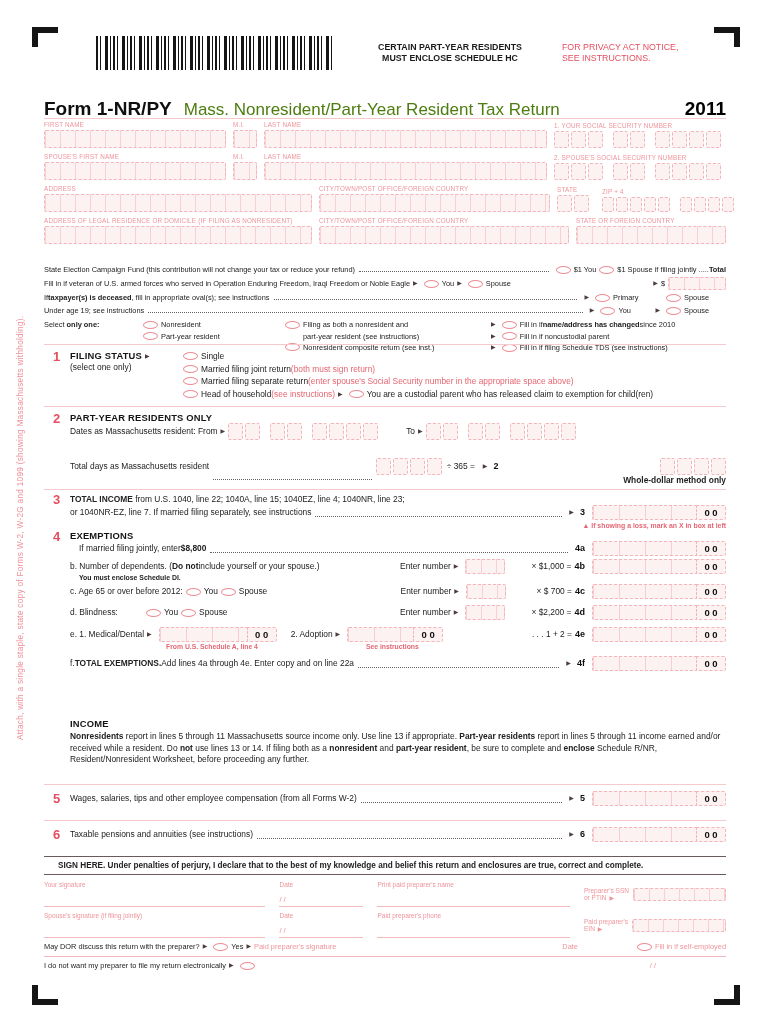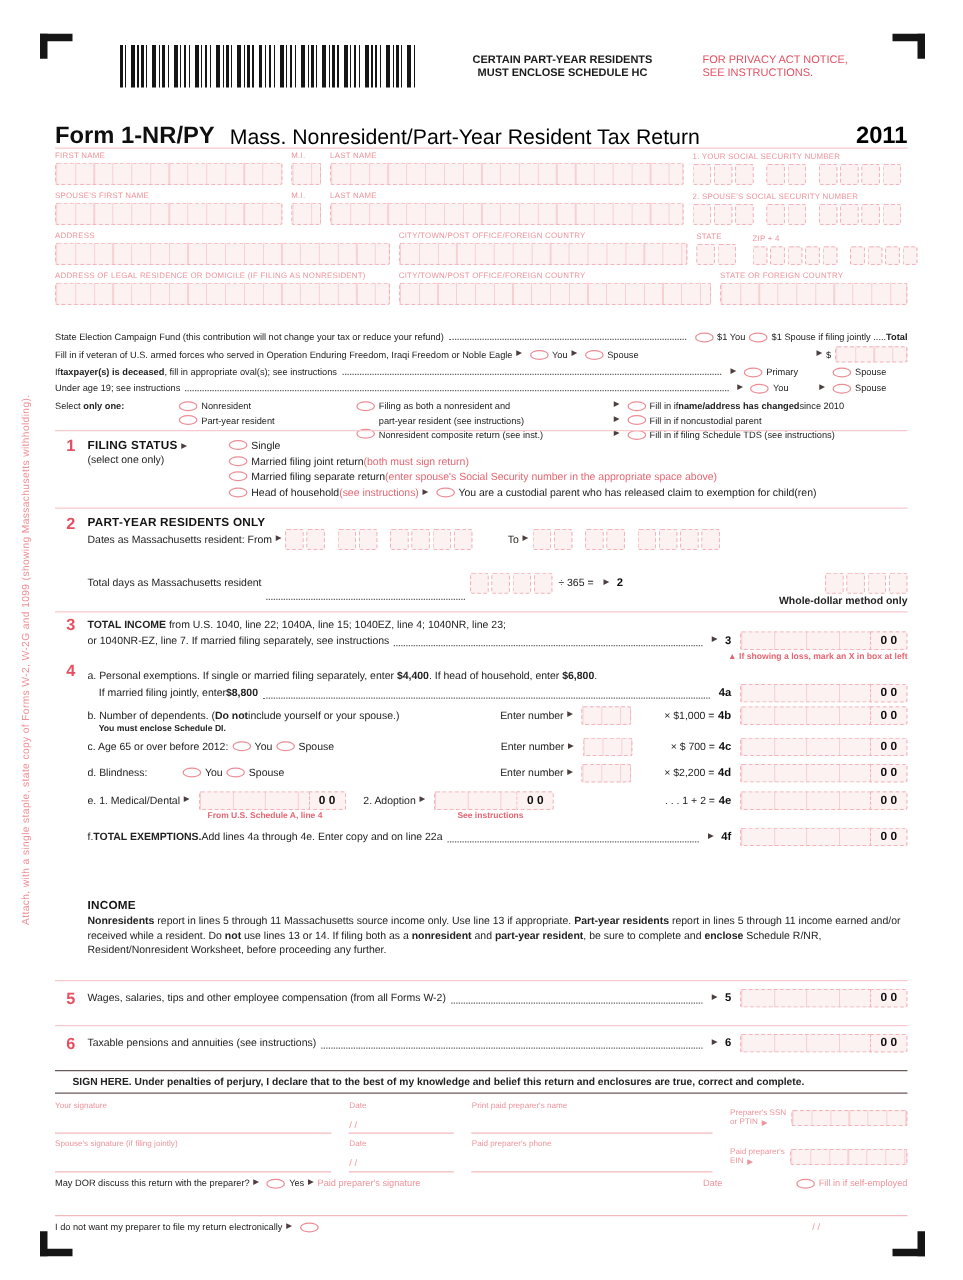--- a/index.html
+++ b/index.html
@@ -17,21 +17,21 @@
   .content{position:absolute;left:44px;top:30px;width:682px;height:968px}
   .blk{position:absolute;left:0;width:682px}
   .row{display:flex;align-items:center}
   .row>span{white-space:nowrap}
   .rowe{display:flex;align-items:flex-end}
   .barcode{position:absolute;left:52px;top:6px;width:236px;height:34px;
     background:repeating-linear-gradient(90deg,#151515 0 2px,#fff 2px 4px,#151515 4px 5px,#fff 5px 9px,#151515 9px 12px,#fff 12px 14px,#151515 14px 15px,#fff 15px 17px)}
   .hnotice{position:absolute;left:306px;top:12px;width:200px;text-align:center;font-size:8.8px;line-height:11px;font-weight:bold;color:#1b1b1b}
   .hpriv{position:absolute;left:518px;top:12px;font-size:8.8px;line-height:11px;font-weight:normal;color:#e54f60}
   .ftitle-name{font-size:19px;font-weight:bold;color:#0f0f0f;white-space:nowrap}
-  .ftitle-main{font-size:17px;color:#000000;margin-left:12px;white-space:nowrap}
+  .ftitle-main{font-size:17px;color:#4d7c0f;margin-left:12px;white-space:nowrap}
   .ftitle-year{font-size:19px;font-weight:bold;color:#000000;margin-left:auto}
   .plabel{font-size:6.3px;color:#ee949b;letter-spacing:.2px;white-space:nowrap;margin-bottom:2px}
   .fbox{background:#fdf2f2;border:1px dashed #f3b5ba;border-radius:2px;height:18px;
     background-image:repeating-linear-gradient(90deg,rgba(243,181,186,.55) 0 1px,transparent 1px 15px)}
   .cell{display:inline-block;width:15px;height:17px;background:#fdf2f2;border:1px dashed #f3b5ba;border-radius:2px;flex:none}
   .cell.sm{width:12px;height:15px}
   .cells{display:flex;gap:2px;align-items:flex-end}
   .gap{display:inline-block;width:6px;flex:none}
   .idrow{display:flex;gap:7px;margin-bottom:5px;align-items:flex-end}
   .fgroup{display:flex;flex-direction:column}
@@ -412,22 +412,22 @@
           </div>
           <div class="red b" style="text-align:right;font-size:6.9px;margin-top:2px">▲ If showing a loss, mark an X in box at left</div>
         </div>
       </div>
     </div>
 
     <div class="blk" style="top:500px">
       <div style="display:flex">
         <div class="secnum">4</div>
         <div style="flex:1">
-
-          <div class="t8" style="margin-top:4px"><span>a. Personal exemptions. If single or married filing separately, enter </span><span class="b">$4,400</span><span>. If head of household, enter </span><span class="b">$6,800</span><span>.</span></div>
+          <div class="sectitle">EXEMPTIONS</div>
+
           <div class="row t8" style="padding-left:9px">
             <span>If married filing jointly, enter </span>
               <span class="b">$8,800</span>
             <span class="leader"></span>
             <span class="ref">4a</span>
             <span class="amt">
                 <span class="ad"></span>
                 <span class="ac">0 0</span>
               </span>
           </div>
@@ -617,21 +617,21 @@
             <div class="slabel">Paid preparer's</div>
             <div class="row">
                 <span class="slabel">EIN</span>
                 <span class="arr parr">▶</span>
               </div>
           </div>
           <span class="fbox" style="flex:1;height:13px;margin-left:4px"></span>
         </div>
       </div>
 
-      <div class="row t7" style="border-bottom:1px solid #f2b9bd;padding-bottom:20px;margin-bottom:3px">
+      <div class="row t7" style="border-bottom:1px solid #f2b9bd;padding-bottom:4px;margin-bottom:3px">
         <span>May DOR discuss this return with the preparer?</span>
         <span class="arr">▶</span>
         <span class="oval"></span>
         <span>Yes</span>
         <span class="arr">▶</span>
         <span class="pink">Paid preparer's signature</span>
         <span style="flex:1"></span>
         <span class="pink">Date</span>
         <span style="width:56px"></span>
         <span class="oval"></span>

